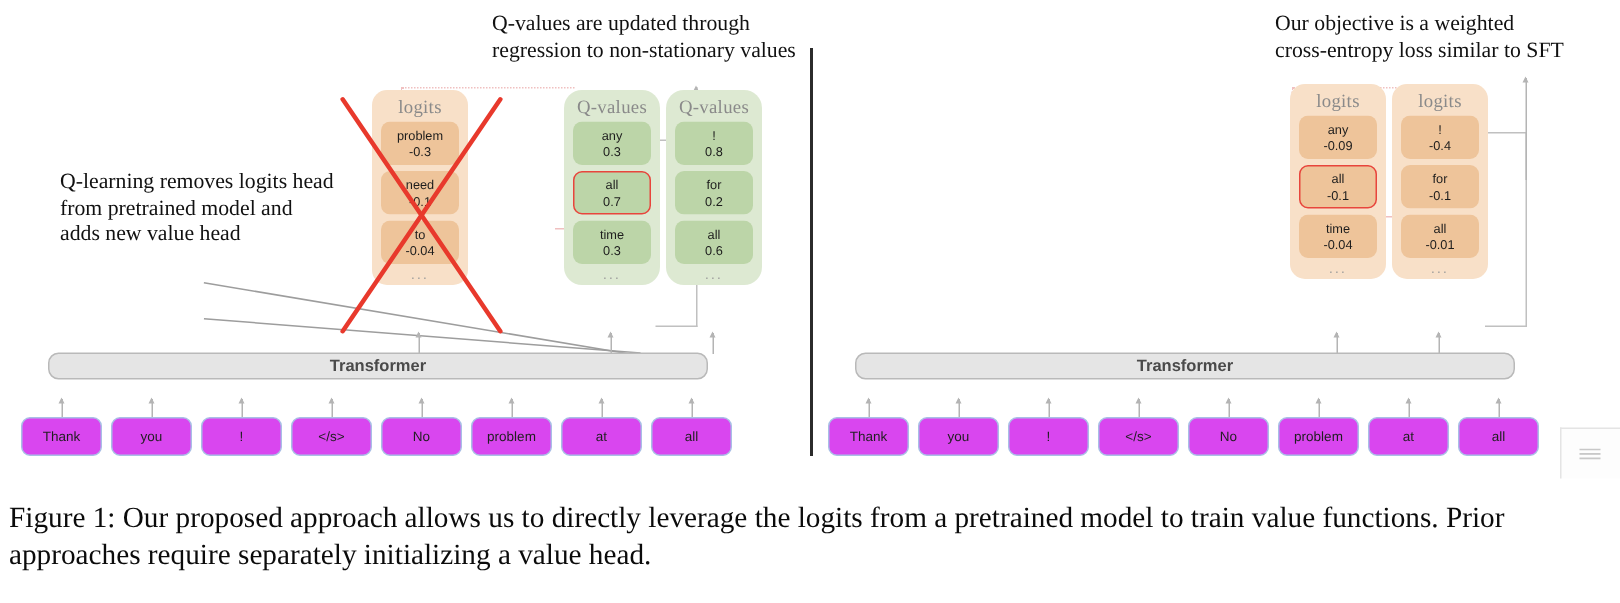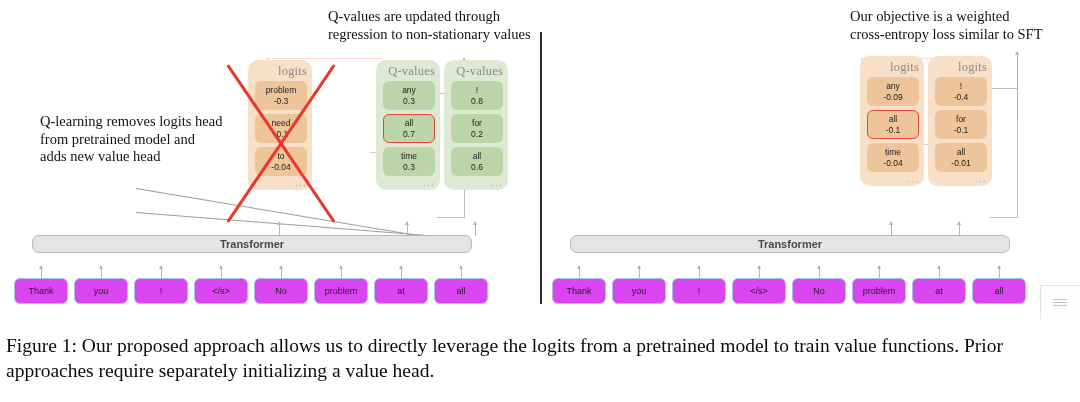--- a/index.html
+++ b/index.html
@@ -50,24 +50,24 @@
   }
 
   
   .stack {
     position: absolute;
     border-radius: 10px;
     box-sizing: border-box;
     padding: 4px 5px 2px 5px;
     display: flex;
     flex-direction: column;
-    align-items: flex-end;
+    align-items: center;
   }
   .stack.orange { background: #f8e0c8; }
-  .stack.green  { background: #dde9d2; }
+  .stack.green  { background: #dde9d2; border-radius: 12px; }
 
   .stack-title {
     font-family: "Liberation Serif", serif;
     font-size: 12.5px;
     color: #8a8a8a;
     line-height: 14px;
     margin-bottom: 3px;
     letter-spacing: .2px;
   }
   .cell {

